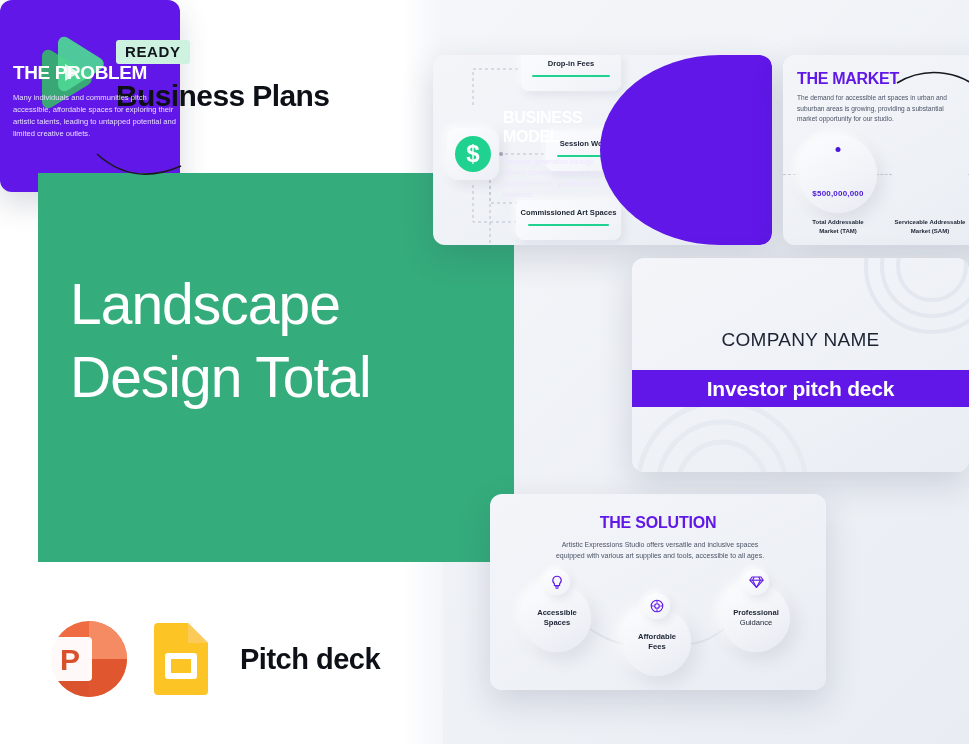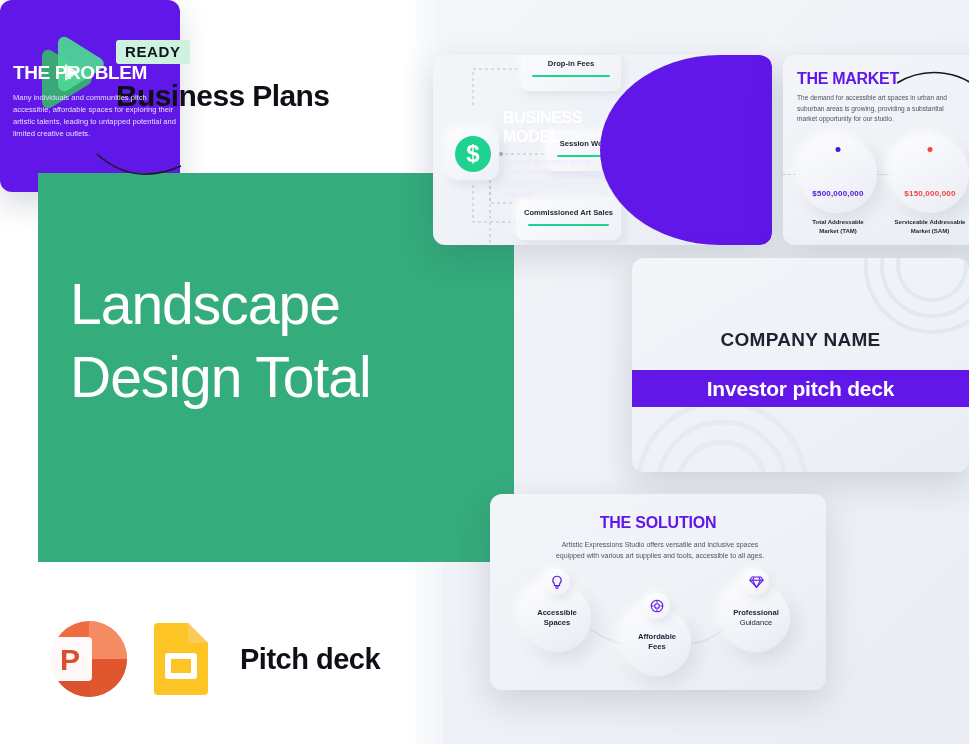--- a/index.html
+++ b/index.html
@@ -117,21 +117,21 @@
   .mk-caption{ position:absolute; width:86px; text-align:center; font-size:6px; font-weight:bold; color:#1c2333; line-height:8.5px; }
   #mk-cap1{ left:12px; top:163px; }
   #mk-cap2{ left:104px; top:163px; }
   .mk-hline{ position:absolute; top:119px; height:1px; border-top:1px dashed #c3c9d6; }
 
   
   #slide-company{ left:632px; top:258px; width:337px; height:214px; }
   .cn-arcs{ position:absolute; inset:0; overflow:hidden; }
   .cn-title{
     position:absolute; left:0; right:0; top:71px; text-align:center;
-    color:#1c2333; font-size:19px; font-weight:bold; letter-spacing:.3px;
+    color:#1c2333; font-size:19px; font-weight:normal; letter-spacing:.3px;
   }
   .cn-band{
     position:absolute; left:0; right:0; top:98px; height:37px; background:#6017e8;
     display:flex; align-items:center; justify-content:center;margin-top:14px;
   }
   .cn-band span{ color:#fff; font-size:21px; font-weight:bold; letter-spacing:-.2px; }
 
   
   #slide-solution{ left:490px; top:494px; width:336px; height:196px; }
   .sol-title{ position:absolute; left:0; right:0; top:20px; text-align:center; color:#6017e8; font-size:16px; font-weight:bold; letter-spacing:-.2px; }
@@ -237,21 +237,21 @@
 
     <div class="bm-chip" id="chip-dropin" style="left:88px;top:-4px;">
       <span>Drop-in Fees</span>
       <i></i>
     </div>
     <div class="bm-chip" id="chip-session" style="left:113px;top:76px;">
       <span>Session Workshops</span>
       <i></i>
     </div>
     <div class="bm-chip" id="chip-art" style="left:83px;top:145px;width:105px;">
-      <span>Commissioned Art Sales</span>
+      <span>Commissioned Art Spaces</span>
       <i></i>
     </div>
 
     <div class="bm-purple"></div>
     <div class="bm-purple-title">
       <div>BUSINESS</div>
       <div>MODEL</div>
     </div>
     <div class="bm-purple-body">Revenue generation through diverse streams ensures stable and incremental growth for the business.</div>
   </div>
@@ -264,24 +264,20 @@
     </svg>
     <div class="mk-body">The demand for accessible art spaces in urban and suburban areas is growing, providing a substantial market opportunity for our studio.</div>
 
     <div class="mk-hline" style="left:0;width:18px;"></div>
     <div class="mk-hline" style="left:93px;width:16px;"></div>
     <div class="mk-hline" style="left:185px;width:41px;"></div>
 
     <div class="mk-circle" id="mk-c1">
       <div class="mk-dot" style="background:#4a17d8;"></div>
       <div class="mk-amount" style="color:#4a17d8;">$500,000,000</div>
-    </div>
-    <div class="mk-circle" id="mk-c2">
-      <div class="mk-dot" style="background:#f0483c;"></div>
-      <div class="mk-amount" style="color:#f0483c;">$150,000,000</div>
     </div>
 
     <div class="mk-caption" id="mk-cap1">
       <div>Total Addressable</div>
       <div>Market (TAM)</div>
     </div>
     <div class="mk-caption" id="mk-cap2">
       <div>Serviceable Addressable</div>
       <div>Market (SAM)</div>
     </div>

